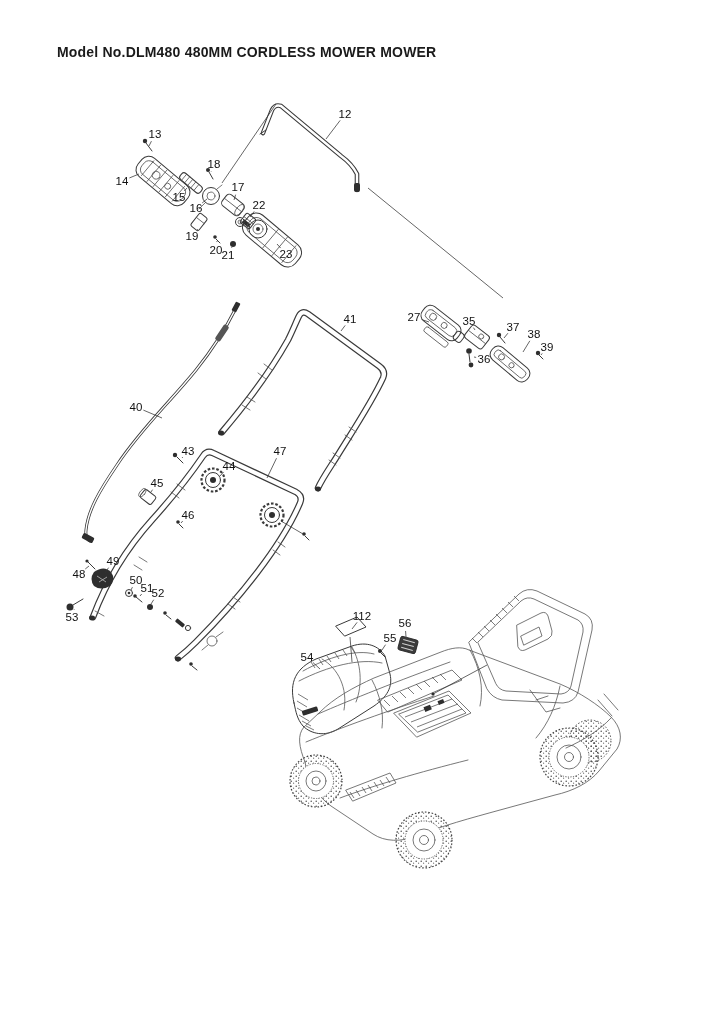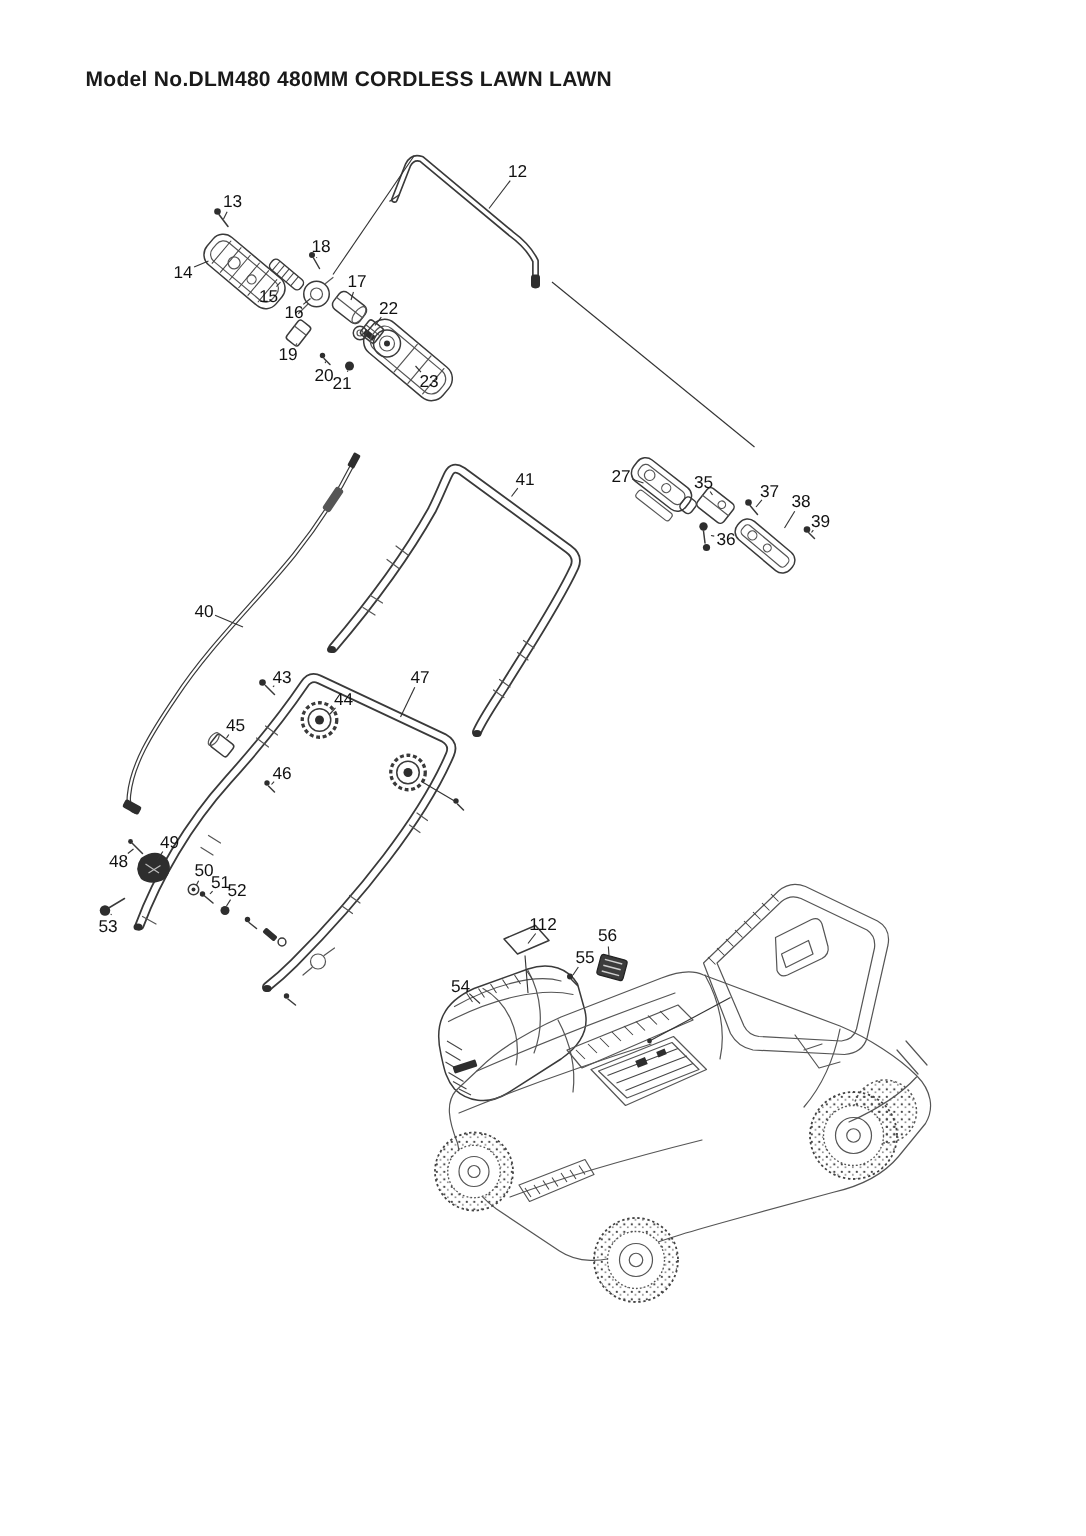--- a/index.html
+++ b/index.html
@@ -14,21 +14,21 @@
   .tube-i{stroke:#ffffff;fill:none;stroke-linecap:round;stroke-linejoin:round;}
   .dark{fill:#2e2e2e;stroke:none;}
   .hatch{stroke:#444;stroke-width:.7;}
   .callout-text{font-family:"Liberation Sans",sans-serif;font-size:11.5px;fill:#111;}
   .leader{stroke:#333;stroke-width:.75;}
 </style>
 </head>
 <body>
 
 <div class="page">
-  <h1 class="title">Model No.DLM480 480MM CORDLESS LAWN LAWN</h1>
+  <h1 class="title">Model No.DLM480 480MM CORDLESS MOWER MOWER</h1>
 
   <svg id="diagram" width="724" height="1024" viewBox="0 0 724 1024">
     <defs>
       <pattern id="stip" patternUnits="userSpaceOnUse" width="5" height="5">
         <circle cx="1.2" cy="1.2" r="0.75" fill="#4a4a4a"></circle>
         <circle cx="3.6" cy="3.2" r="0.6" fill="#6a6a6a"></circle>
       </pattern>
     </defs>
 
     <g>

